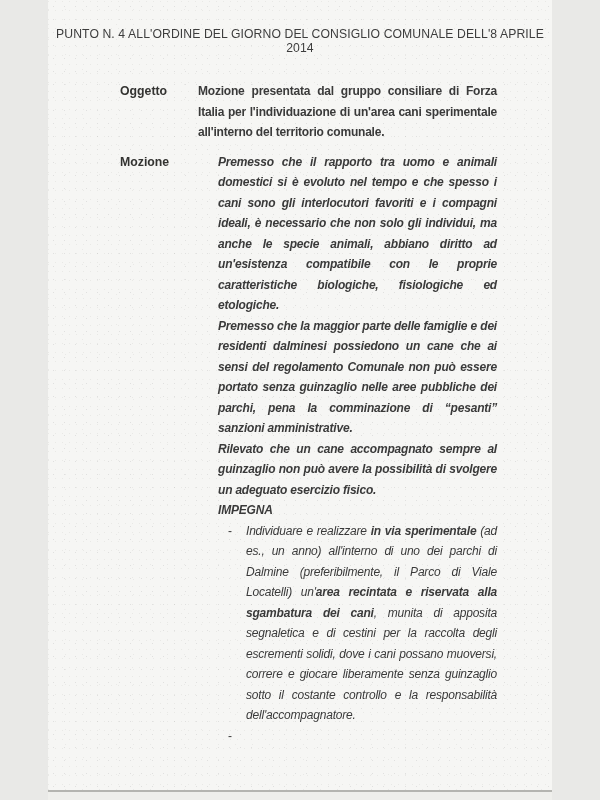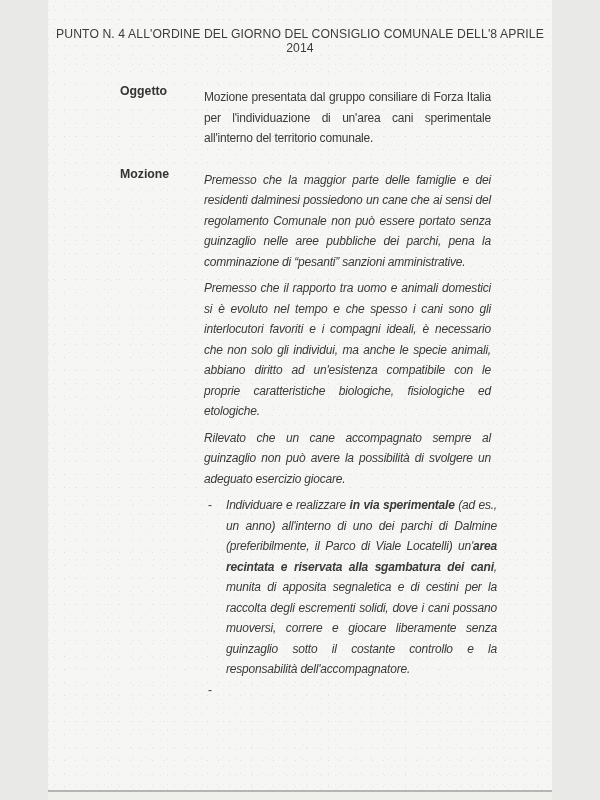--- a/index.html
+++ b/index.html
@@ -34,37 +34,37 @@
     color: #3d3d3d;
     letter-spacing: 0.1px;
   }
   .row {
     display: flex;
     padding-left: 72px;
     padding-right: 55px;
     position: relative;
   }
   .row-oggetto { margin-top: 26px; }
-  .row-mozione { margin-top: 9px; }
+  .row-mozione { margin-top: 9px; gap: 20px; }
   .side-label {
     flex: 0 0 78px;
     width: 78px;
     font-weight: bold;
     font-size: 12.3px;
     line-height: 20.5px;
     color: #333331;
   }
   .body-col {
     flex: 1;
     font-size: 12px;
     line-height: 20.5px;
     letter-spacing: -0.2px;
     text-align: justify;
   }
-  .body-col p { margin: 6px; }
+  .body-col p { margin: 0; font-weight: bold; }
   .motion { font-style: italic; }
   .list-item {
     position: relative;
     padding-left: 28px;
     font-style: italic;
     text-align: justify;
   }
   .list-dash {
     position: absolute;
     left: 10px;
@@ -108,23 +108,24 @@
   <div class="row row-oggetto">
     <div class="side-label">Oggetto</div>
     <div class="body-col">
       <p>Mozione presentata dal gruppo consiliare di Forza Italia per l'individuazione di un'area cani sperimentale all'interno del territorio comunale.</p>
     </div>
   </div>
 
   <div class="row row-mozione">
     <div class="side-label">Mozione</div>
     <div class="body-col">
+      <p class="motion">Premesso che il rapporto tra uomo e animali domestici si è evoluto nel tempo e che spesso i cani sono gli interlocutori favoriti e i compagni ideali, è necessario che non solo gli individui, ma anche le specie animali, abbiano diritto ad un'esistenza compatibile con le proprie caratteristiche biologiche, fisiologiche ed etologiche.</p>
       <p class="motion">Premesso che la maggior parte delle famiglie e dei residenti dalminesi possiedono un cane che ai sensi del regolamento Comunale non può essere portato senza guinzaglio nelle aree pubbliche dei parchi, pena la comminazione di “pesanti” sanzioni amministrative.</p>
-      <p class="motion">Premesso che il rapporto tra uomo e animali domestici si è evoluto nel tempo e che spesso i cani sono gli interlocutori favoriti e i compagni ideali, è necessario che non solo gli individui, ma anche le specie animali, abbiano diritto ad un'esistenza compatibile con le proprie caratteristiche biologiche, fisiologiche ed etologiche.</p>
-      <p class="motion">Rilevato che un cane accompagnato sempre al guinzaglio non può avere la possibilità di svolgere un adeguato esercizio giocare.</p>
+      <p class="motion">Rilevato che un cane accompagnato sempre al guinzaglio non può avere la possibilità di svolgere un adeguato esercizio fisico.</p>
+      <p class="motion">IMPEGNA</p>
 
       <div class="list">
         <div class="list-item">
           <span class="list-dash">-</span>
           <span><span>Individuare e realizzare </span><b>in via sperimentale</b><span> (ad es., un anno) all'interno di uno dei parchi di Dalmine (preferibilmente, il Parco di Viale Locatelli) un'</span><b>area recintata e riservata alla sgambatura dei cani</b><span>, munita di apposita segnaletica e di cestini per la raccolta degli escrementi solidi, dove i cani possano muoversi, correre e giocare liberamente senza guinzaglio sotto il costante controllo e la responsabilità dell'accompagnatore.</span></span>
         </div>
         <div class="list-item">
           <span class="list-dash">-</span>
         </div>
       </div>

